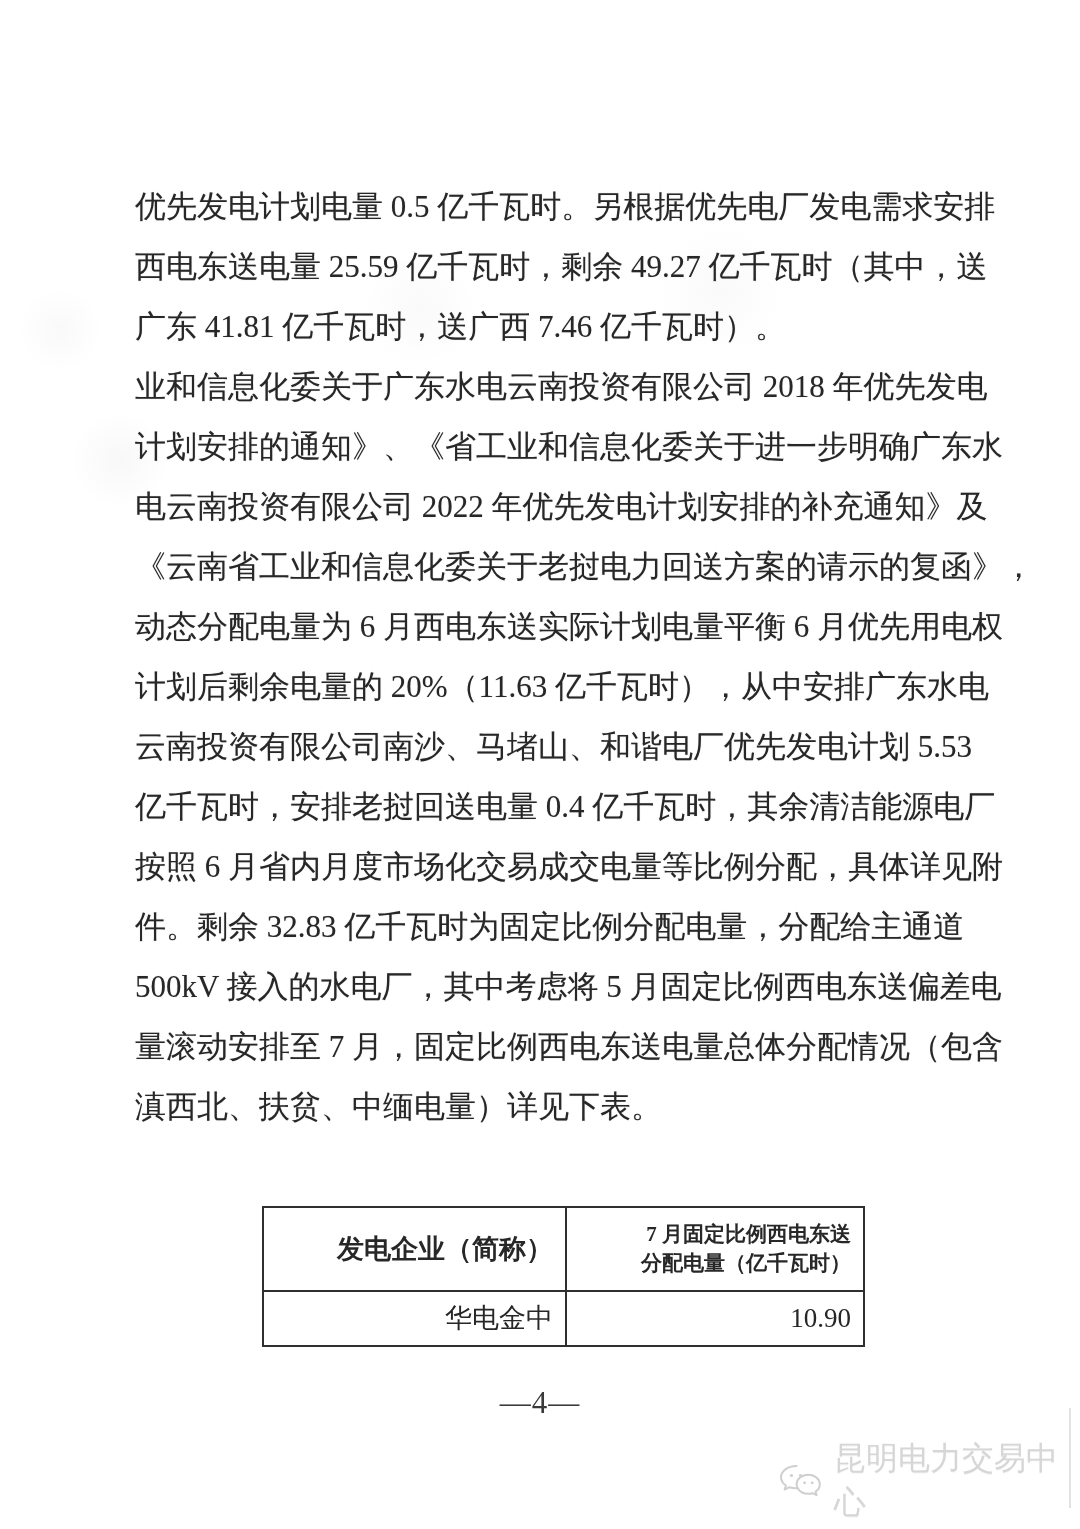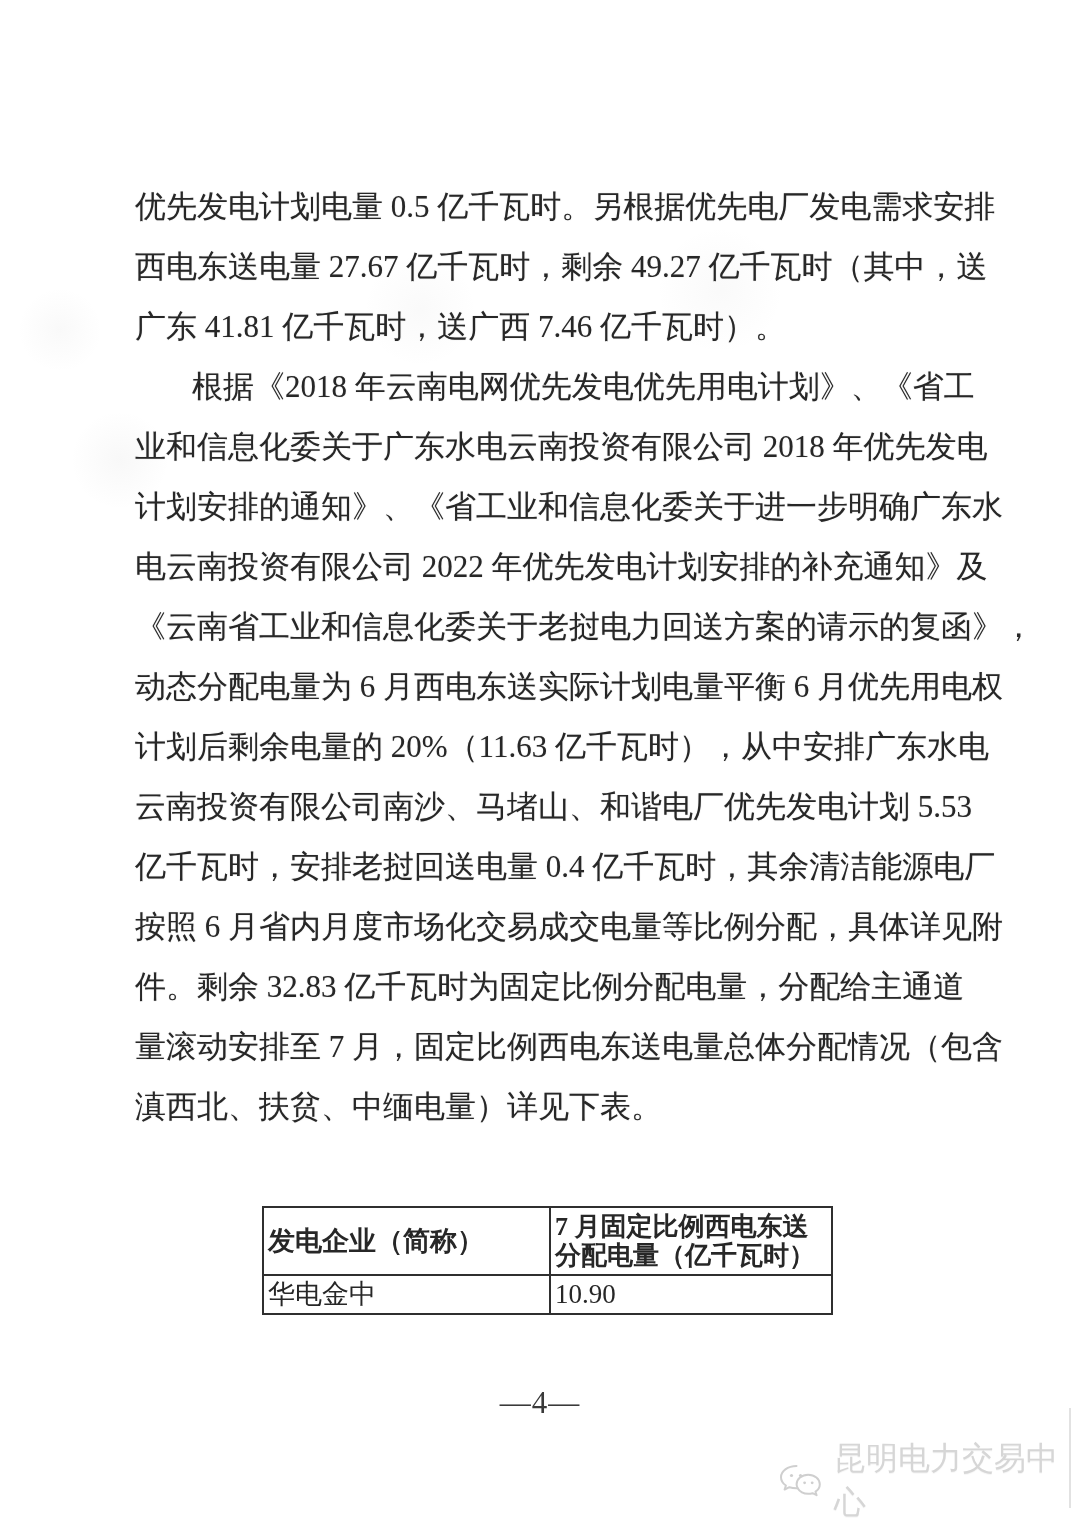--- a/index.html
+++ b/index.html
@@ -43,27 +43,27 @@
     position: absolute;
     left: 262px; top: 1206px;
     width: 551px;
     border-collapse: collapse;
     table-layout: fixed;
     color: #272727;
     font-size: 27px;
   }
   table.alloc td, table.alloc th {
     border: 2px solid #2f2f2f;
-    text-align: left;
+    text-align: right;
     vertical-align: middle;
-    padding: 4px;
+    padding: 12px;
   }
   table.alloc th { font-weight: bold; }
   th.c1 { width: 277px; height: 57px; }
-  th.c2 { width: 272px; line-height: 29px; font-size: 26px; }
+  th.c2 { width: 272px; line-height: 29px; font-size: 21px; }
   td.cell { height: 29px; line-height: 29px; }
 
   .page-number {
     position: absolute;
     left: 0; top: 1385px;
     width: 1080px;
     text-align: center;
     font-size: 31px;
     color: #3a3a3a;
     letter-spacing: 1px;
@@ -93,33 +93,33 @@
     background: #e2e2e2;
   }
 </style>
 </head>
 <body>
 
 <div class="page">
 
   <div class="content">
     <div class="line">优先发电计划电量 0.5 亿千瓦时。另根据优先电厂发电需求安排</div>
-    <div class="line">西电东送电量 27.67 亿千瓦时，剩余 49.27 亿千瓦时（其中，送</div>
+    <div class="line">西电东送电量 25.59 亿千瓦时，剩余 49.27 亿千瓦时（其中，送</div>
     <div class="line last">广东 41.81 亿千瓦时，送广西 7.46 亿千瓦时）。</div>
-    <div class="line indent">根据《2018 年云南电网优先发电优先用电计划》、《省工</div>
     <div class="line">业和信息化委关于广东水电云南投资有限公司 2018 年优先发电</div>
     <div class="line">计划安排的通知》、《省工业和信息化委关于进一步明确广东水</div>
     <div class="line">电云南投资有限公司 2022 年优先发电计划安排的补充通知》及</div>
     <div class="line">《云南省工业和信息化委关于老挝电力回送方案的请示的复函》，</div>
     <div class="line">动态分配电量为 6 月西电东送实际计划电量平衡 6 月优先用电权</div>
     <div class="line">计划后剩余电量的 20%（11.63 亿千瓦时），从中安排广东水电</div>
     <div class="line">云南投资有限公司南沙、马堵山、和谐电厂优先发电计划 5.53</div>
     <div class="line">亿千瓦时，安排老挝回送电量 0.4 亿千瓦时，其余清洁能源电厂</div>
     <div class="line">按照 6 月省内月度市场化交易成交电量等比例分配，具体详见附</div>
     <div class="line">件。剩余 32.83 亿千瓦时为固定比例分配电量，分配给主通道</div>
+    <div class="line">500kV 接入的水电厂，其中考虑将 5 月固定比例西电东送偏差电</div>
     <div class="line">量滚动安排至 7 月，固定比例西电东送电量总体分配情况（包含</div>
     <div class="line last">滇西北、扶贫、中缅电量）详见下表。</div>
   </div>
 
   <table class="alloc">
     <tbody>
       <tr>
         <th class="c1">发电企业（简称）</th>
         <th class="c2">
           <span>7 月固定比例西电东送</span><br>

